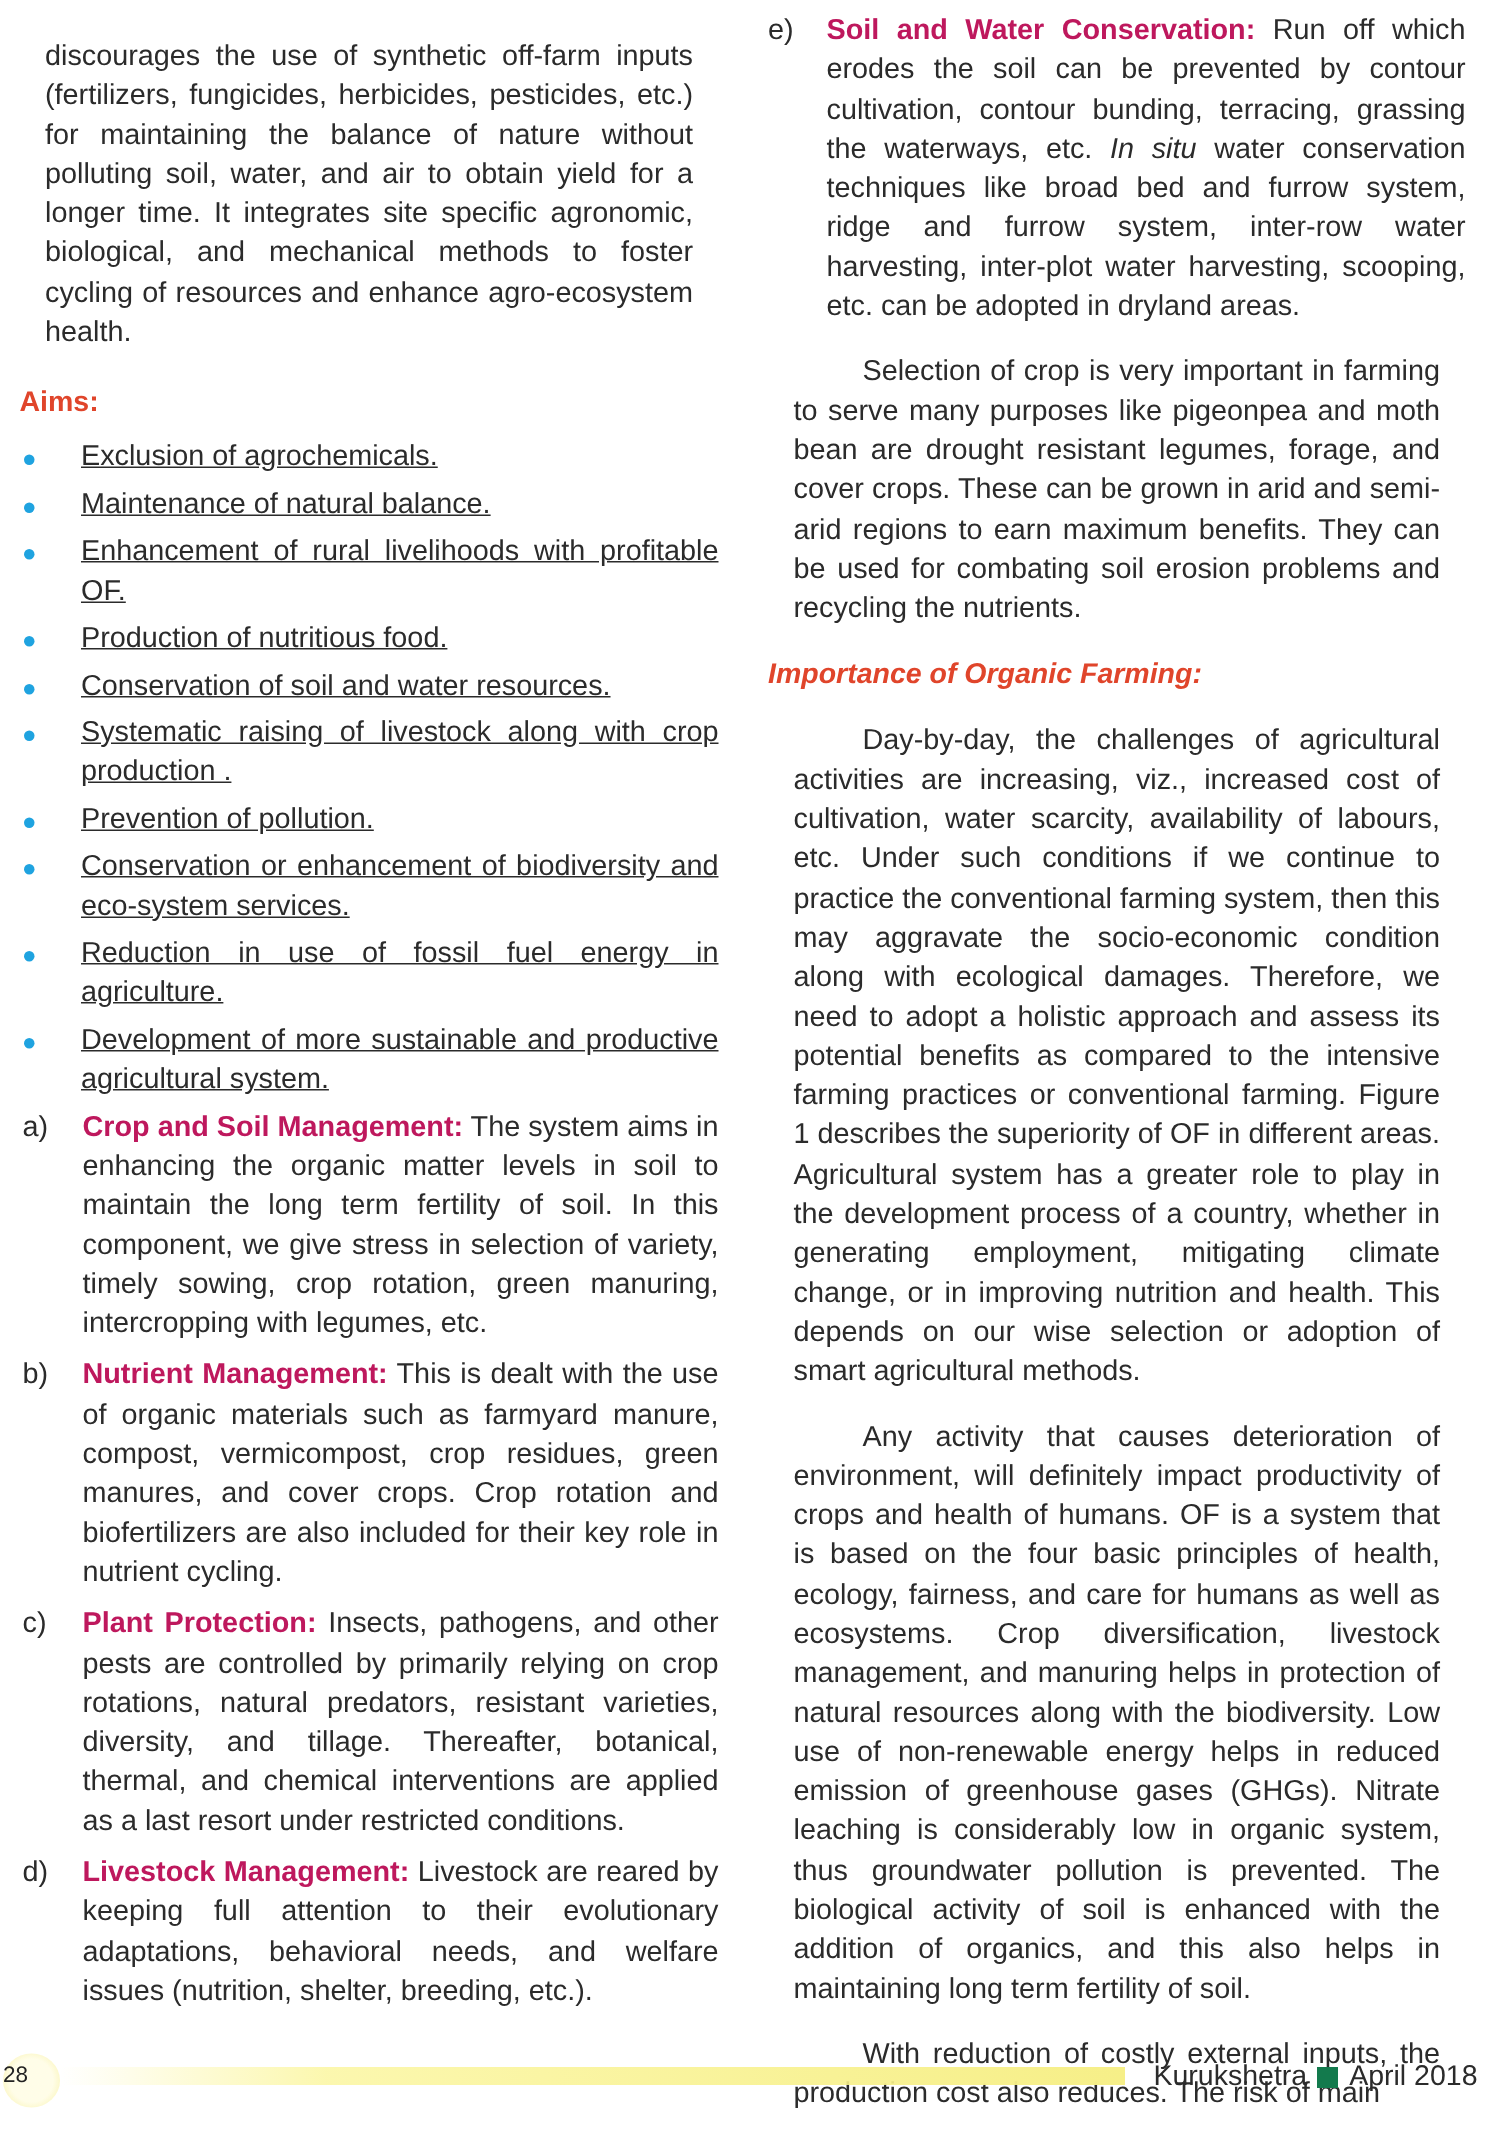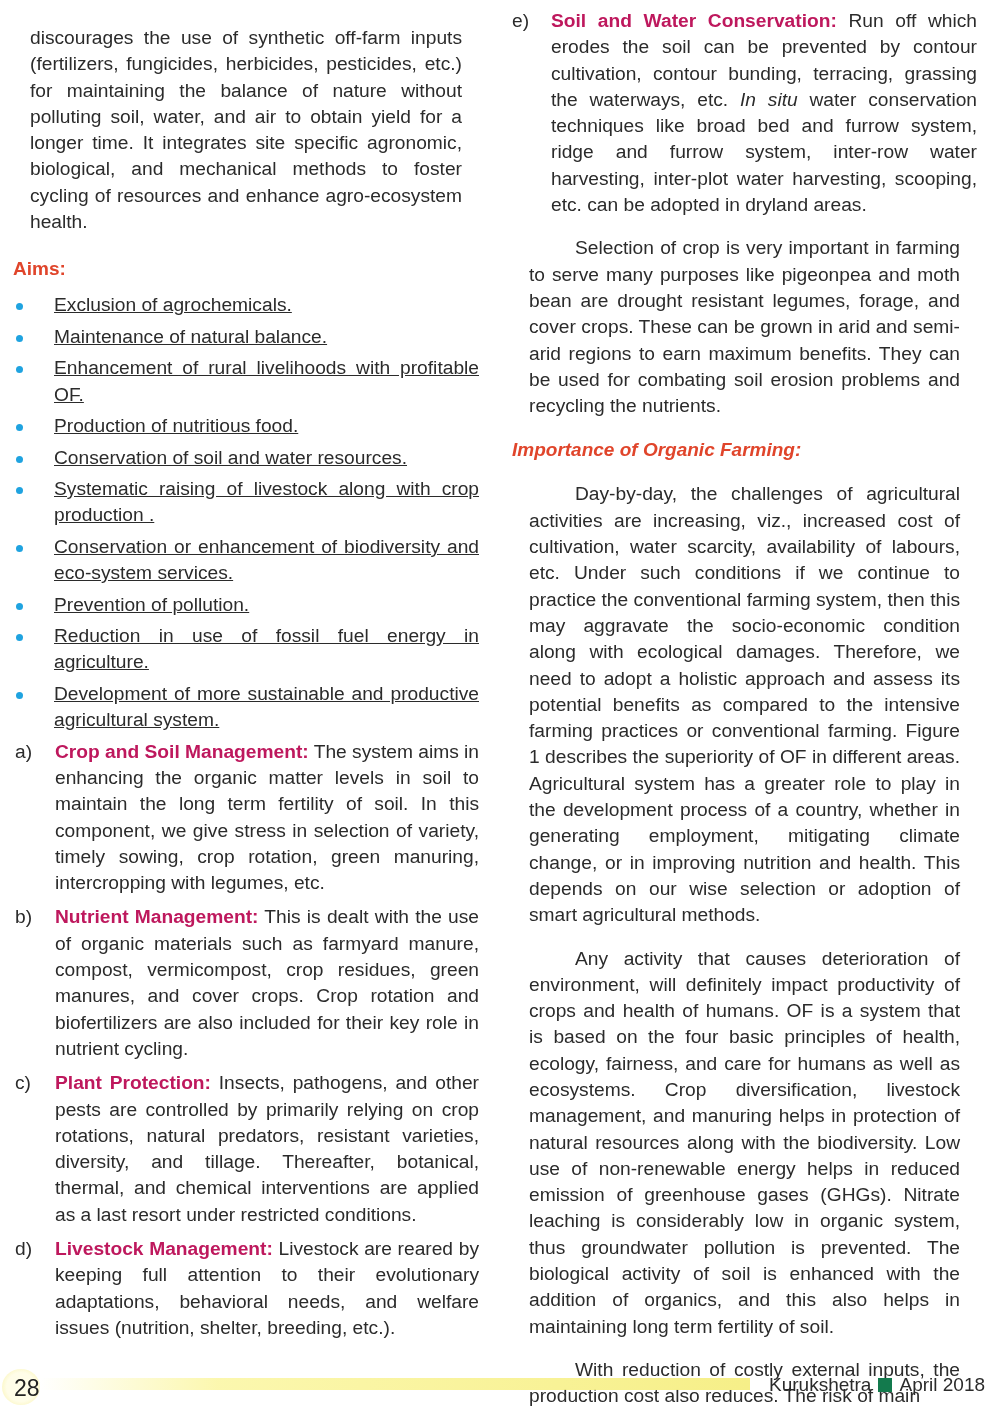--- a/index.html
+++ b/index.html
@@ -34,21 +34,21 @@
   i { font-style: italic; }
   .footer-bar {
     position: absolute; left: 40px; top: 1378px; width: 710px; height: 12px;
     background: linear-gradient(to right, rgba(255,250,170,0) 0%, rgba(250,244,140,0.7) 25%, #f6ef88 100%);
   }
   .page-num-circle {
     position: absolute; left: 2px; top: 1369px; width: 38px; height: 36px;
     border-radius: 50%; background: radial-gradient(circle, #fffde8 55%, #f7f0a0 100%);
   }
   .page-num {
-    position: absolute; left: 14px; top: 1375px; font-size: 23px; color: #222;
+    position: absolute; left: 2px; top: 1375px; font-size: 15px; color: #222;
   }
   .mag {
     position: absolute; left: 769px; top: 1374px; font-size: 19px; color: #2b2b2b;
     white-space: nowrap; display: flex; align-items: center; gap: 7px;
   }
   .mag .square { display: inline-block; width: 14px; height: 14px; background: #137a4d; }
 </style>
 </head>
 <body>
 
@@ -57,22 +57,22 @@
 
   <h2 style="margin-top:20px;margin-bottom:9px;">Aims:</h2>
 
   <ul class="aims">
     <li><span class="bullet"></span><span>Exclusion of agrochemicals.</span></li>
     <li><span class="bullet"></span><span>Maintenance of natural balance.</span></li>
     <li><span class="bullet"></span><span>Enhancement of rural livelihoods with profitable OF.</span></li>
     <li><span class="bullet"></span><span>Production of nutritious food.</span></li>
     <li><span class="bullet"></span><span>Conservation of soil and water resources.</span></li>
     <li><span class="bullet"></span><span>Systematic raising of livestock along with crop production .</span></li>
+    <li><span class="bullet"></span><span>Prevention of pollution.</span></li>
     <li><span class="bullet"></span><span>Conservation or enhancement of biodiversity and eco-system services.</span></li>
-    <li><span class="bullet"></span><span>Prevention of pollution.</span></li>
     <li><span class="bullet"></span><span>Reduction in use of fossil fuel energy in agriculture.</span></li>
     <li><span class="bullet"></span><span>Development of more sustainable and productive agricultural system.</span></li>
   </ul>
 
 
   <div class="comp" style="margin-bottom:8px;">
     <span class="marker">a)</span>
     <b>Crop and Soil Management:</b><span> The system aims in enhancing the organic matter levels in soil to maintain the long term fertility of soil. In this component, we give stress in selection of variety, timely sowing, crop rotation, green manuring, intercropping with legumes, etc.</span>
   </div>
   <div class="comp" style="margin-bottom:8px;">

